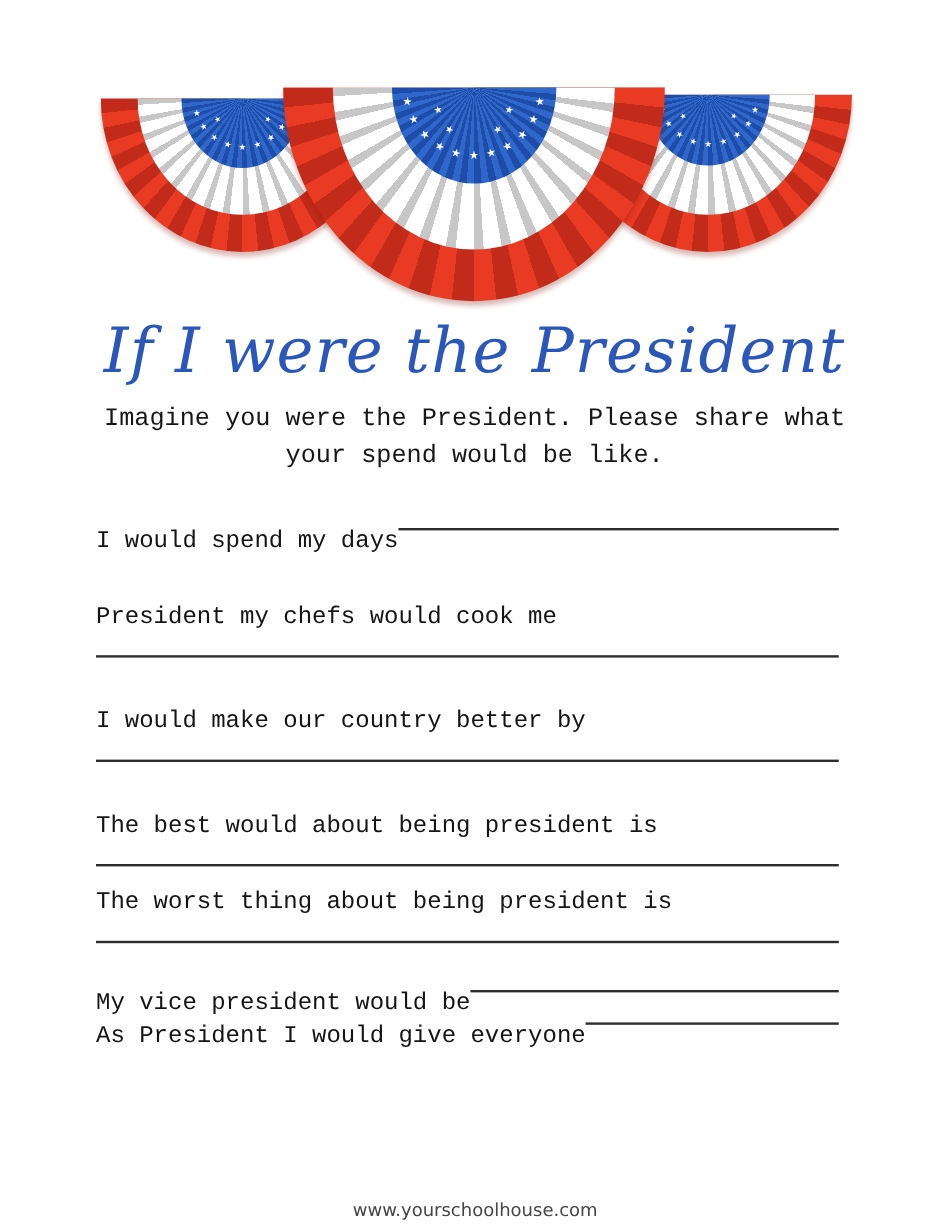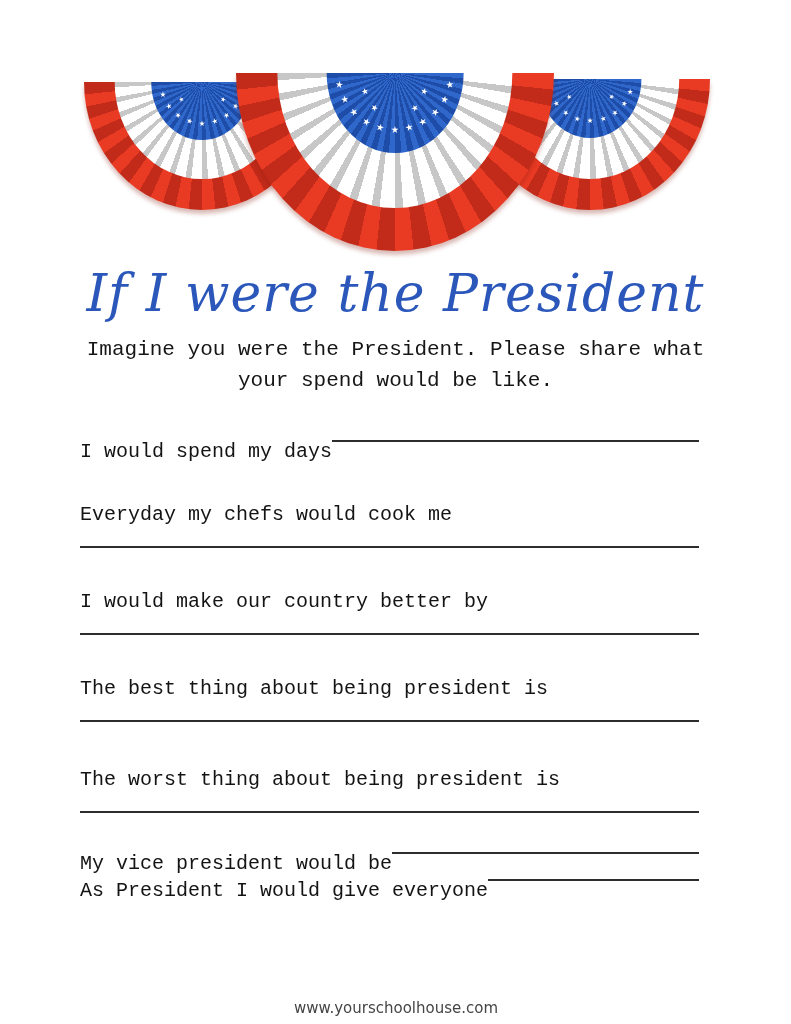--- a/index.html
+++ b/index.html
@@ -122,32 +122,32 @@
     <div>Imagine you were the President. Please share what</div>
     <div>your spend would be like.</div>
   </div>
 
   <div class="form" id="form">
       <div class="row" style="margin-top: 0px;">
         <span class="plabel">I would spend my days</span>
         <span class="blank"></span>
       </div>
       <div class="group" style="margin-top: 36px;">
-        <div class="plabel">Everyday my chefs would cook me</div>
+        <div class="plabel">President my chefs would cook me</div>
         <div class="rule"></div>
       </div>
       <div class="group" style="margin-top: 42px;">
         <div class="plabel">I would make our country better by</div>
         <div class="rule"></div>
       </div>
       <div class="group" style="margin-top: 42px;">
-        <div class="plabel">The best thing about being president is</div>
+        <div class="plabel">The best would about being president is</div>
         <div class="rule"></div>
       </div>
-      <div class="group" style="margin-top: 46px;">
+      <div class="group" style="margin-top: 19px;">
         <div class="plabel">The worst thing about being president is</div>
         <div class="rule"></div>
       </div>
       <div class="row" style="margin-top: 39px;">
         <span class="plabel">My vice president would be</span>
         <span class="blank"></span>
       </div>
       <div class="row" style="">
         <span class="plabel">As President I would give everyone</span>
         <span class="blank"></span>

